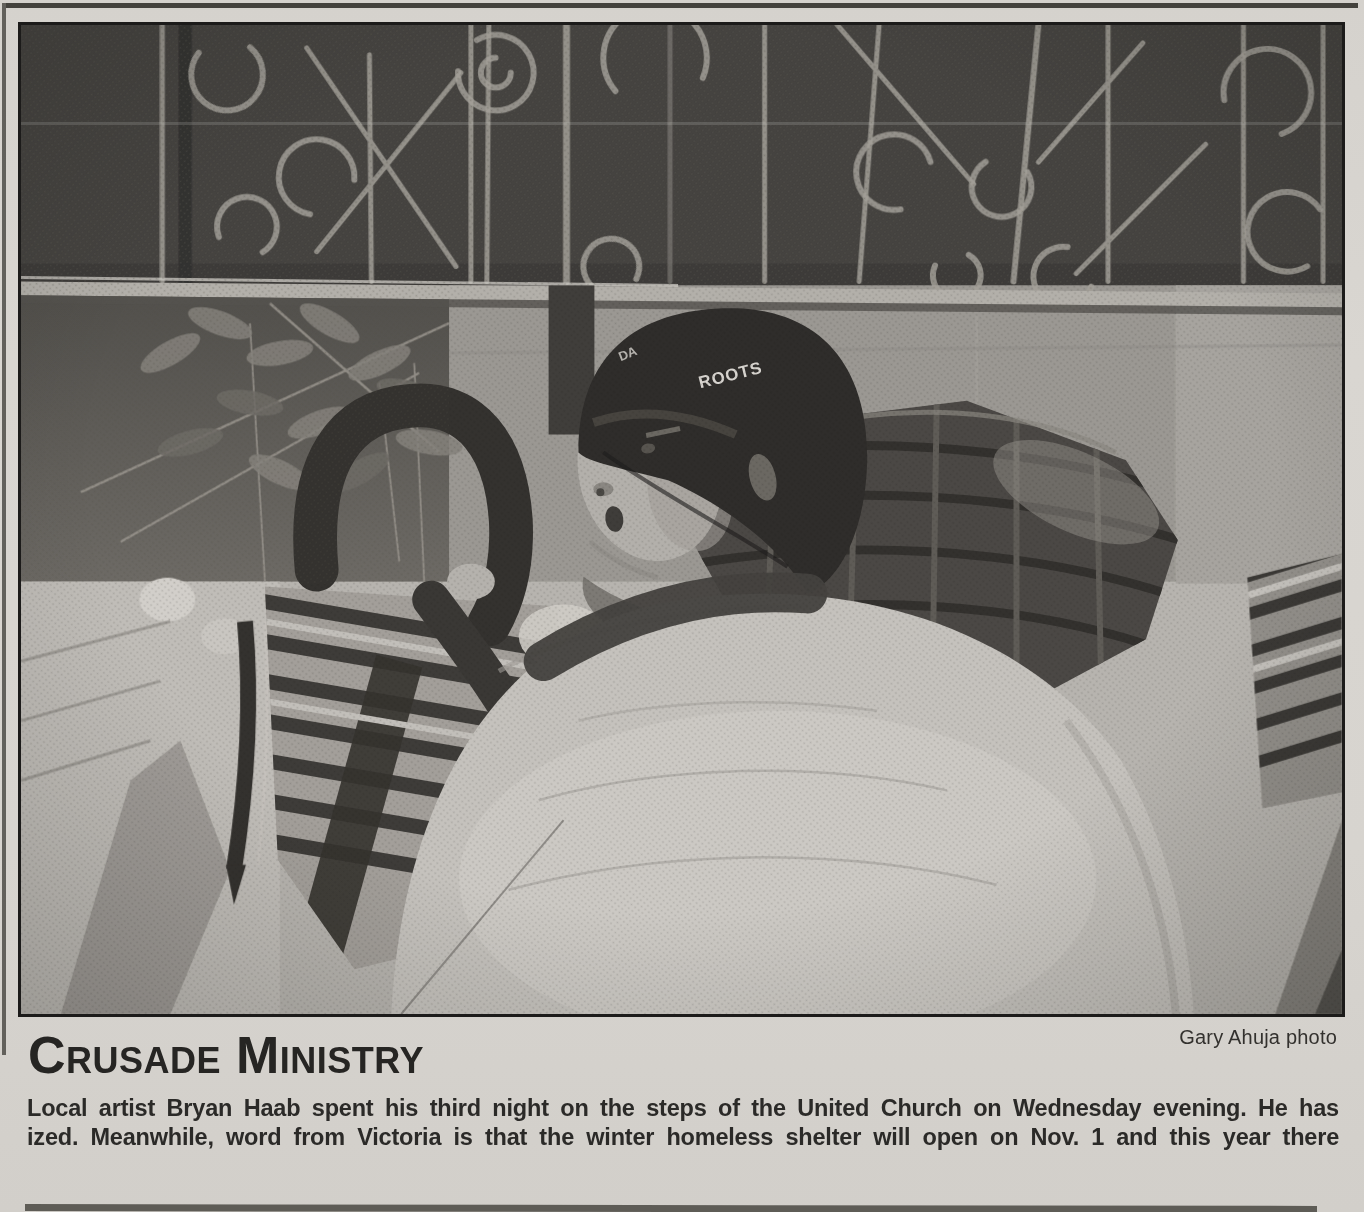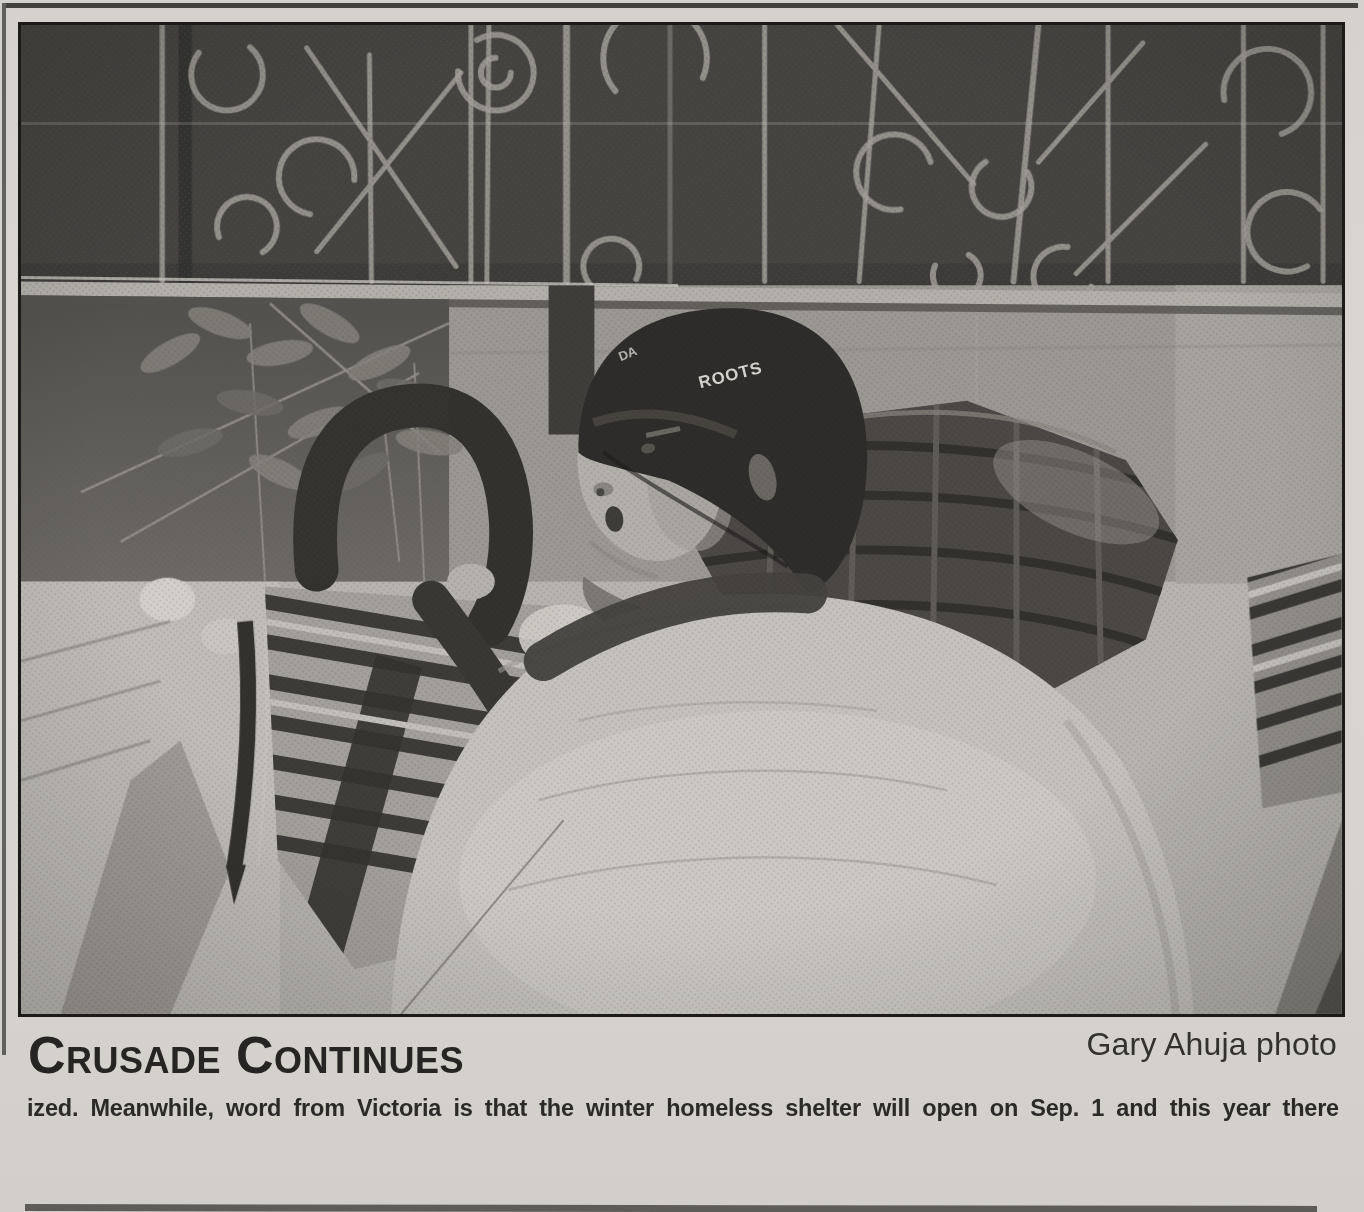--- a/index.html
+++ b/index.html
@@ -11,21 +11,21 @@
   .scan-edge-top{position:absolute;left:6px;top:3px;width:1352px;height:5px;background:#34322e;opacity:.9;}
   .scan-edge-left{position:absolute;left:2px;top:3px;width:4px;height:1052px;background:#45433f;opacity:.8;}
   .scan-edge-bottom{position:absolute;left:25px;top:1205px;width:1292px;height:7px;background:#4a4842;opacity:.85;transform:rotate(.08deg);}
   .photo{
     position:absolute;left:18px;top:22px;width:1327px;height:995px;
     border:3px solid #1c1b1a;box-sizing:border-box;background:#878480;
   }
   .photo svg{display:block;width:100%;height:100%;}
   .credit{
     position:absolute;top:1026px;right:27px;
-    font-size:32px;color:#33312e;letter-spacing:.2px;
+    font-size:20px;color:#33312e;letter-spacing:.2px;
   }
   .headline{
     position:absolute;left:28px;top:1028px;
     font-size:52px;font-weight:bold;color:#262523;
     font-variant:small-caps;letter-spacing:.5px;line-height:1.05;
   }
   .caption{
     position:absolute;left:27px;top:1094px;width:1312px;color:#2b2a28;
   }
   .caption .cap-line{
@@ -264,20 +264,21 @@
 
       <rect x="0" y="0" width="1327" height="262" fill="url(#htLight)" opacity=".26"></rect>
       <rect x="0" y="262" width="430" height="300" fill="url(#htLight)" opacity=".16"></rect>
       <rect x="0" y="0" width="1327" height="995" fill="url(#htDark)" opacity=".13"></rect>
       <rect x="0" y="0" width="1327" height="995" fill="url(#vig)"></rect>
     </svg>
   </div>
 
   <div class="credit">Gary Ahuja photo</div>
 
-  <div class="headline">Crusade Continues</div>
+  <div class="headline">Crusade Ministry</div>
 
   <div class="caption">
-    <div class="cap-line">ized. Meanwhile, word from Victoria is that the winter homeless shelter will open on Sep. 1 and this year there</div>
+    <div class="cap-line">Local artist Bryan Haab spent his third night on the steps of the United Church on Wednesday evening. He has</div>
+    <div class="cap-line">ized. Meanwhile, word from Victoria is that the winter homeless shelter will open on Nov. 1 and this year there</div>
   </div>
 
   <div class="scan-edge-bottom"></div>
 </div>
 
 </body></html>

